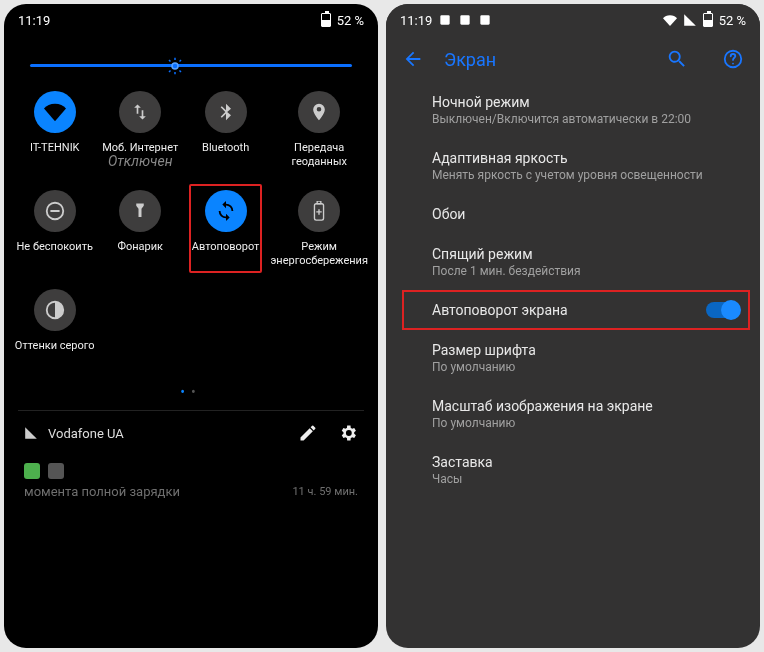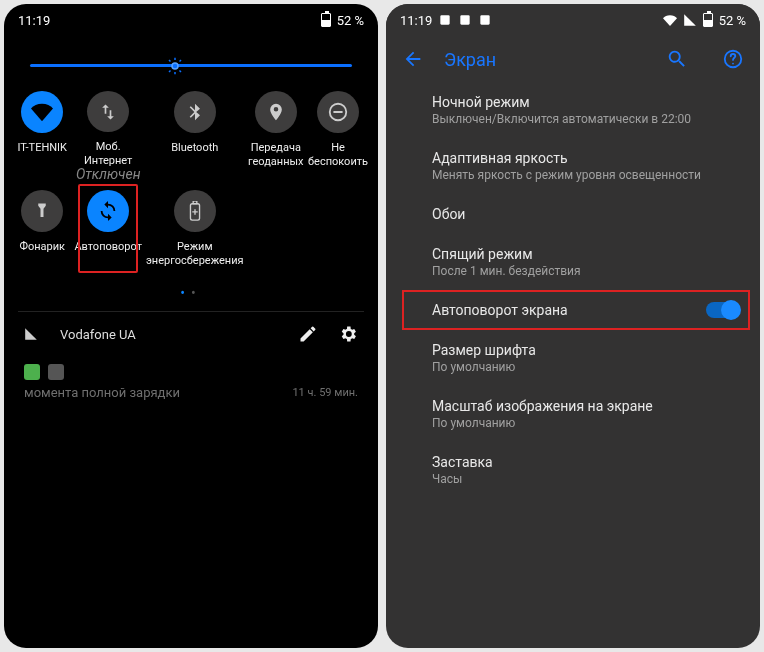--- a/index.html
+++ b/index.html
@@ -55,21 +55,21 @@
     .slider-track {
       height: 3px; background: #0a6fff; position: relative; border-radius: 2px;
     }
     .slider-thumb {
       position: absolute; left: 45%; top: 50%; transform: translate(-50%, -50%);
     }
 
     
     .qs-grid {
       display: grid;
-      grid-template-columns: repeat(5, 1fr);
+      grid-template-columns: repeat(4, 1fr);
       grid-auto-rows: 95px;
       gap: 4px;
       padding: 0 10px;
     }
     .qs-tile {
       display: flex; flex-direction: column; align-items: center;
       justify-content: flex-start;
       padding-top: 6px;
       color: #ccc;
       font-size: 11px;
@@ -249,30 +249,39 @@
         <svg width="14" height="20" viewBox="0 0 14 22" fill="none" stroke="#ccc" stroke-width="1.5">
             <rect x="2" y="3" width="10" height="18" rx="2"></rect>
             <rect x="5" y="0" width="4" height="3"></rect>
             <line x1="7" y1="9" x2="7" y2="15"></line>
             <line x1="4" y1="12" x2="10" y2="12"></line>
           </svg>
       </div>
       <span class="qs-label">Режим энергосбережения</span>
     </div>
 
+    <div class="qs-tile">
+      <div class="qs-circle">
+        <svg width="22" height="22" viewBox="0 0 24 24">
+            <circle cx="12" cy="12" r="9" fill="none" stroke="#ccc" stroke-width="2"></circle>
+            <path d="M12 3a9 9 0 010 18z" fill="#ccc"></path>
+          </svg>
+      </div>
+      <span class="qs-label">Оттенки серого</span>
+    </div>
   </div>
 
   <div class="dots">•<span class="dim">•</span></div>
   <div class="divider"></div>
 
   <div class="carrier-row">
     <svg width="14" height="14" viewBox="0 0 24 24" fill="#ccc">
         <path d="M2 22h20L2 2v20z"></path>
       </svg>
-    <span style="margin-left:22px">Vodafone UA</span>
+    <span style="margin-left:10px">Vodafone UA</span>
     <span class="spacer"></span>
     <svg class="tool" viewBox="0 0 24 24">
         <path d="M3 17.25V21h3.75L17.81 9.94l-3.75-3.75L3 17.25zM20.71 7.04a1 1 0 000-1.41l-2.34-2.34a1 1 0 00-1.41 0l-1.83 1.83 3.75 3.75 1.83-1.83z"></path>
       </svg>
     <svg class="tool" viewBox="0 0 24 24">
         <path d="M19.4 13a7.5 7.5 0 000-2l2.1-1.6-2-3.5-2.5 1a7.6 7.6 0 00-1.7-1L15 3h-4l-.3 2.9a7.6 7.6 0 00-1.7 1l-2.5-1-2 3.5L6.6 11a7.5 7.5 0 000 2l-2.1 1.6 2 3.5 2.5-1a7.6 7.6 0 001.7 1L11 21h4l.3-2.9a7.6 7.6 0 001.7-1l2.5 1 2-3.5L19.4 13zM13 15.5A3.5 3.5 0 1116.5 12 3.5 3.5 0 0113 15.5z"></path>
       </svg>
   </div>
 
   <div class="notif-area">
@@ -336,21 +345,21 @@
     </span>
   </div>
 
   <div class="settings-list">
     <div class="setting-item">
       <div>Ночной режим</div>
       <div class="setting-sub">Выключен/Включится автоматически в 22:00</div>
     </div>
     <div class="setting-item">
       <div>Адаптивная яркость</div>
-      <div class="setting-sub">Менять яркость с режим уровня освещенности</div>
+      <div class="setting-sub">Менять яркость с учетом уровня освещенности</div>
     </div>
     <div class="setting-item">
       <div>Обои</div>
     </div>
     <div class="setting-item">
       <div>Спящий режим</div>
       <div class="setting-sub">После 1 мин. бездействия</div>
     </div>
     <div class="setting-item switch-row highlight-red-wide">
       <div>Автоповорот экрана</div>

